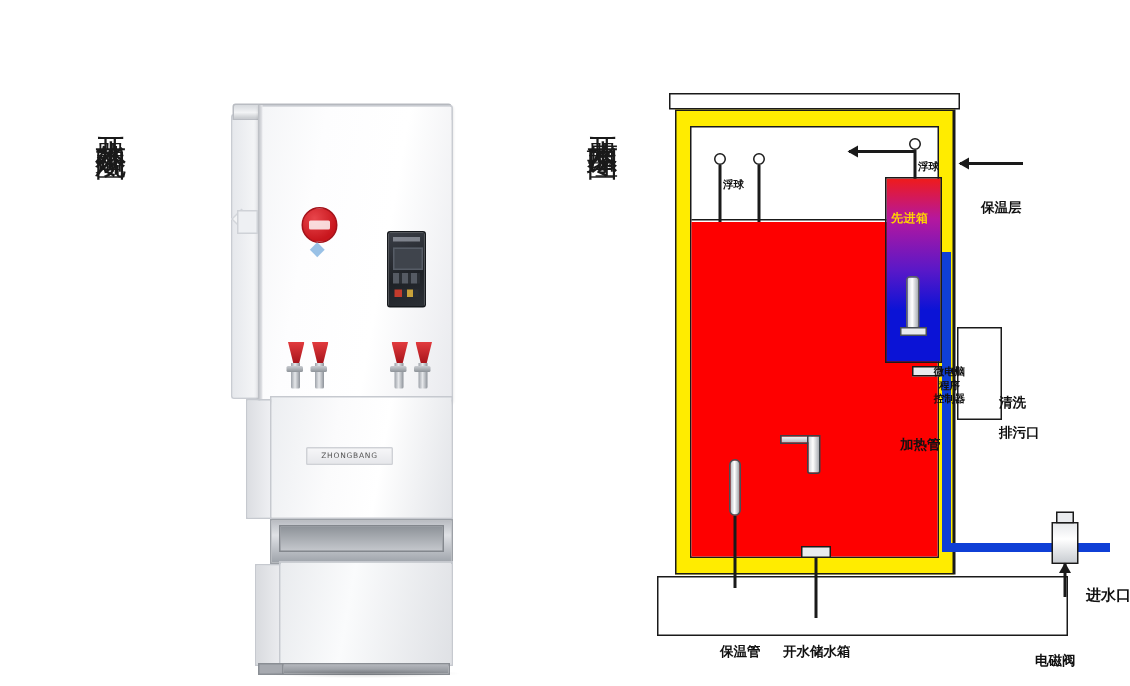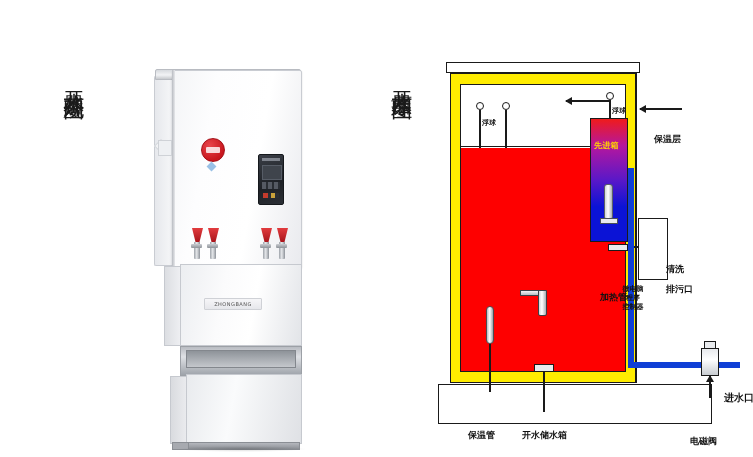--- a/index.html
+++ b/index.html
@@ -411,21 +411,20 @@
     position: absolute;
     left: 182px; top: 186px;
     width: 26px;
     font-family: Liberation Serif, serif;
     font-size: 7px;
     font-weight: 700;
     color: #111;
     line-height: 1.25;
     text-align: center;
     white-space: nowrap;
-    margin-top: 41px;
   }
   
   .sc-pipe-v {
     position: absolute;
     left: 190px; top: 110px;
     width: 6px; height: 200px;
     background: #0f3fd6;
   }
   .sc-pipe-h {
     position: absolute;
@@ -701,21 +700,21 @@
     <div class="sc-base-top"></div>
     <div class="sc-base-frame"></div>
 
     <div class="sc-label" style="left:216px; top:42px;">保温层</div>
 
     <div class="sc-label" style="left:228px; top:172px;">清洗</div>
     <div class="sc-label" style="left:228px; top:192px;">排污口</div>
 
     <div class="sc-label" style="left:162px; top:200px;">加热管</div>
 
-    <div class="sc-label" style="left:30px;  top:338px;">保温管</div>
+    <div class="sc-label" style="left:42px;  top:338px;">保温管</div>
 
     <div class="sc-label" style="left:84px;  top:338px;">开水储水箱</div>
 
     <div class="sc-label" style="left:252px; top:344px;">电磁阀</div>
 
     <div class="sc-label small" style="left:286px; top:300px;">进水口</div>
   </div>
 
 </div>
 

